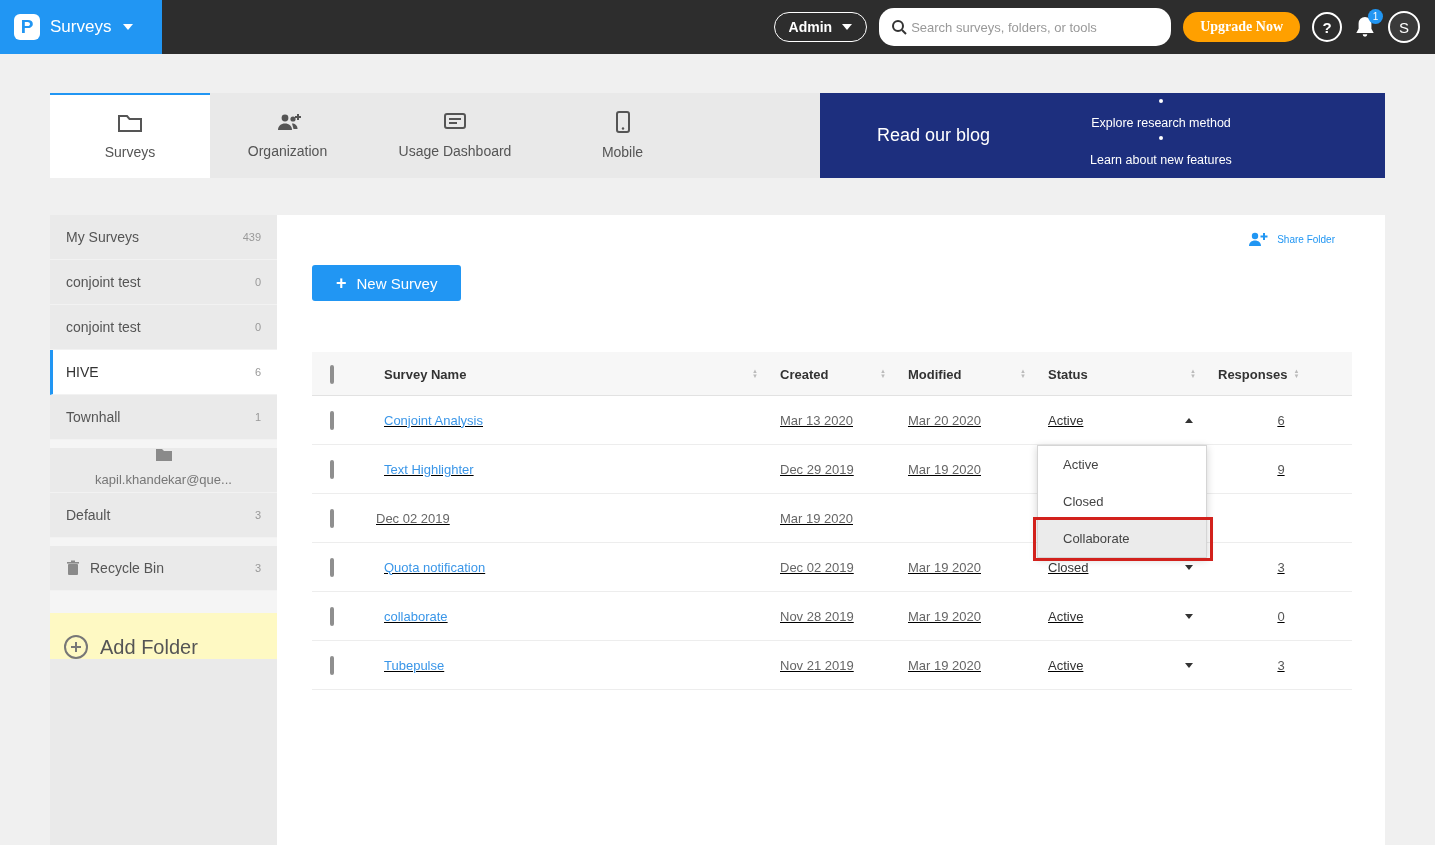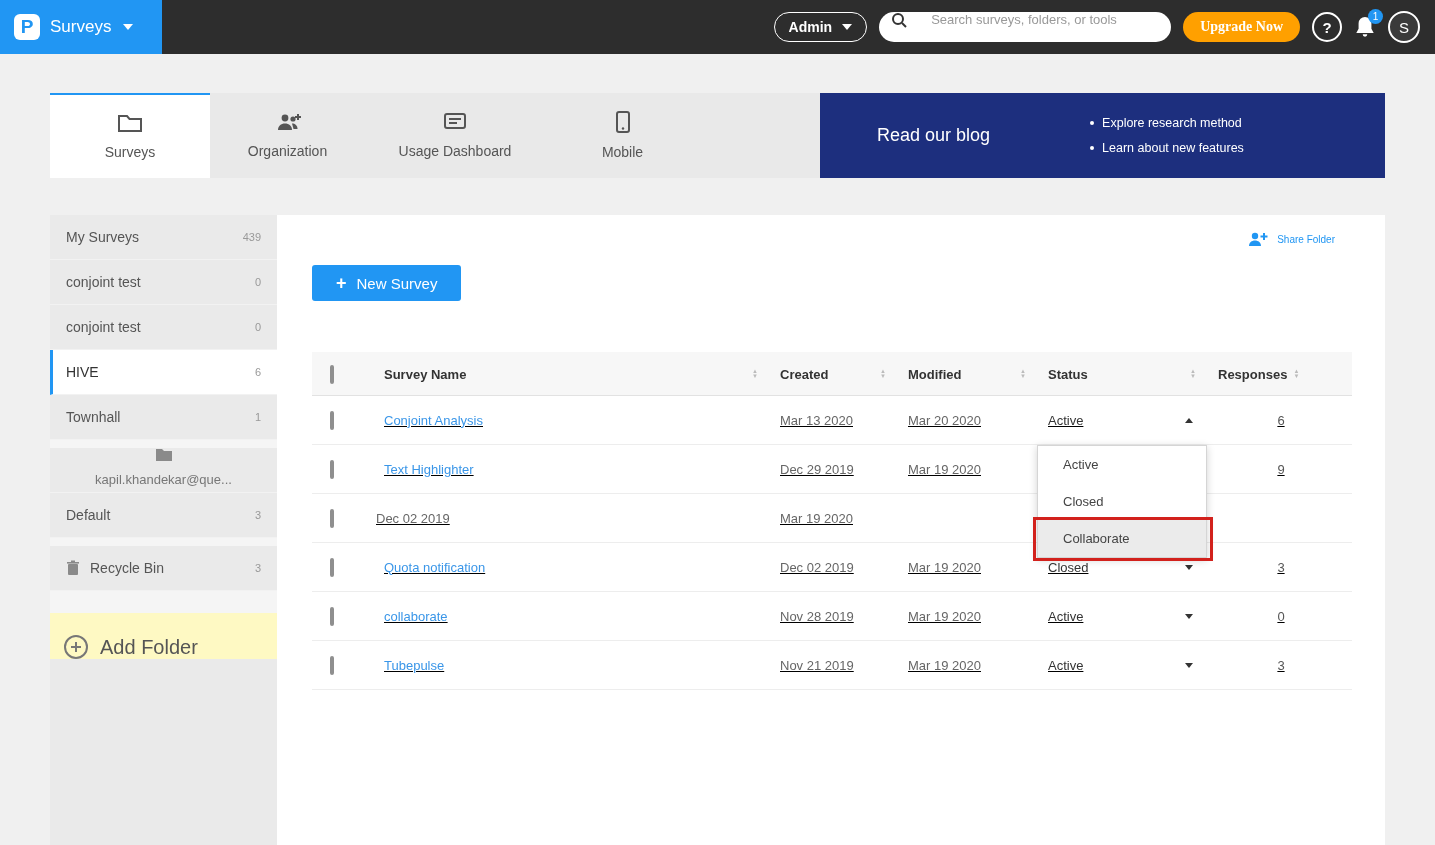--- a/index.html
+++ b/index.html
@@ -23,22 +23,22 @@
     display:flex; align-items:center; justify-content:center;
   }
   .app-title { color:#fff; font-size:17px; }
   .caret-white { width:0; height:0; border-left:5px solid transparent; border-right:5px solid transparent; border-top:6px solid #fff; margin-left:2px;}
   .topbar-right { margin-left:auto; display:flex; align-items:center; gap:12px; padding-right:15px; }
   .admin-pill {
     display:flex; align-items:center; gap:8px; border:1px solid #fff; border-radius:16px;
     color:#fff; font-size:14px; font-weight:bold; padding:6px 14px; cursor:pointer; background:transparent;
   }
   .searchbox {
-    width:292px; height:30px; background:#fff; border-radius:15px;
-    display:flex; align-items:flex-start; padding:0 12px; gap:24px;
+    width:292px; height:38px; background:#fff; border-radius:15px;
+    display:flex; align-items:center; padding:0 12px; gap:4px;
   }
   .searchbox input {
     border:none; outline:none; flex:1; font-size:13px; color:#555;
     font-family:"Liberation Sans",sans-serif; background:transparent;
   }
   .searchbox input::placeholder { color:#999; }
   .upgrade-btn {
     background:#ffa000; color:#fff; font-weight:bold; font-size:14px;
     border:none; border-radius:16px; padding:7px 17px; cursor:pointer;
     font-family:Liberation Serif, serif;
@@ -70,21 +70,21 @@
   .tab-org { width:155px; }
   .tab-usage { width:180px; }
   .tab-mobile { width:155px; }
   .tab.active { background:#fff; border-top:2px solid #2196f3; }
   .tab-spacer { width:120px; }
   .banner {
     flex:1; background:#1d2f7e; display:flex; align-items:center; padding-left:57px;
   }
   .banner-title { color:#fff; font-size:18px; cursor:pointer; }
   .banner-bullets { margin-left:100px; }
-  .banner-bullets .b-item { color:#fff; font-size:12.5px; line-height:25px; display:flex; align-items:center; gap:8px; }
+  .banner-bullets .b-item { color:#fff; font-size:12.5px; line-height:25px; display:flex; align-items:center; gap:8px;flex-direction:column; }
   .dot { width:4px; height:4px; background:#fff; border-radius:50%; display:inline-block; }
 
   
   .content { margin:37px 50px 0; display:flex; height:734px; }
 
   
   .sidebar { width:227px; background:#eaeaea; flex-shrink:0; }
   .sb-item {
     height:45px; display:flex; align-items:center; padding:0 16px;
     font-size:14px; color:#555; cursor:pointer; border-bottom:1px solid #f2f2f2;

